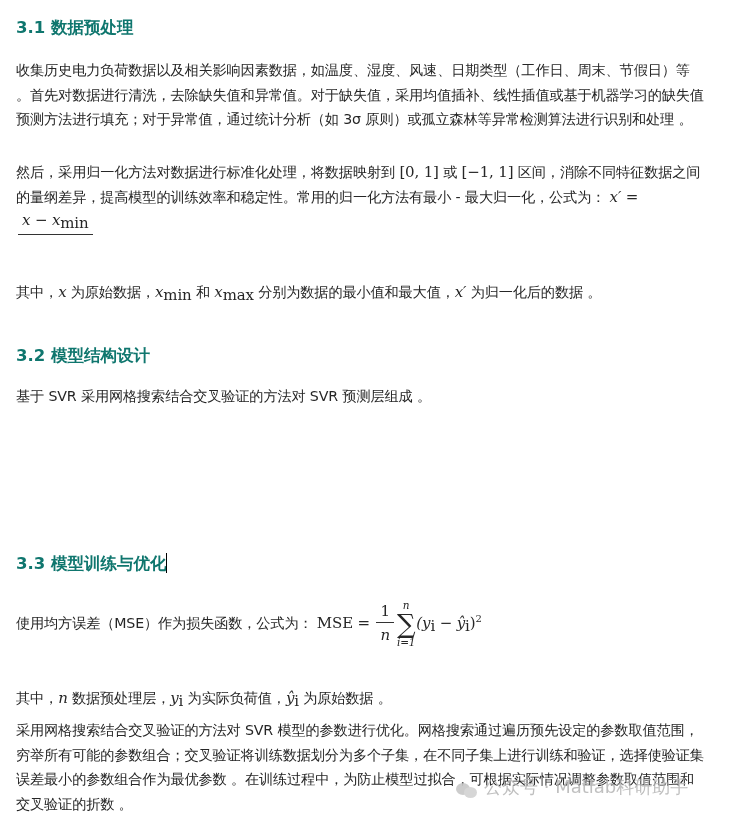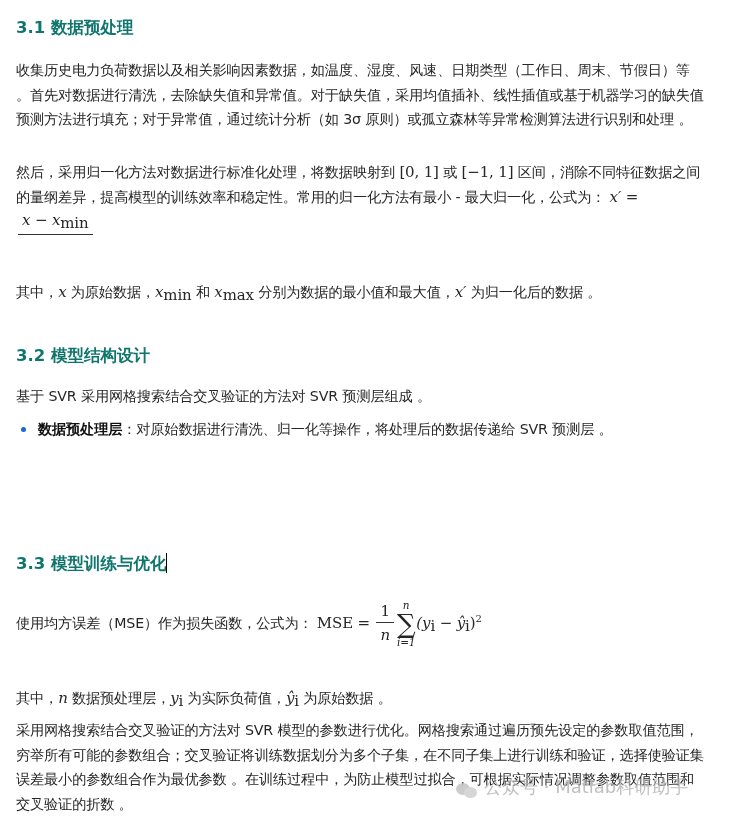--- a/index.html
+++ b/index.html
@@ -60,23 +60,20 @@
 
   <p class="p" style="top:280px;">
     <span>其中，</span><span class="m">x</span><span> 为原始数据，</span><span class="m">x</span><span class="sub">min</span><span> 和 </span><span class="m">x</span><span class="sub">max</span><span> 分别为数据的最小值和最大值，</span><span class="m">x′</span><span> 为归一化后的数据 。</span>
   </p>
 
   <h3 style="top:344px;text-align:right;">3.2 模型结构设计</h3>
 
   <p class="p" style="top:384px;">基于 SVR 采用网格搜索结合交叉验证的方法对 SVR 预测层组成 。</p>
 
   <ul style="top:417px;">
-    <li>
-      <b>数据预处理层</b><span>：对原始数据进行清洗、归一化等操作，将处理后的数据传递给 SVR 预测层 。</span>
-    </li>
   </ul>
 
   <h3 style="top:552px;"><span>3.3 模型训练与优化</span><span class="cursor"></span></h3>
 
   <p class="p" style="top:600px;">
     <span>使用均方误差（MSE）作为损失函数，公式为：</span>
     <span>
       <span class="mr">MSE =</span>
       <span class="frac mr">
         <span class="num">1</span>

